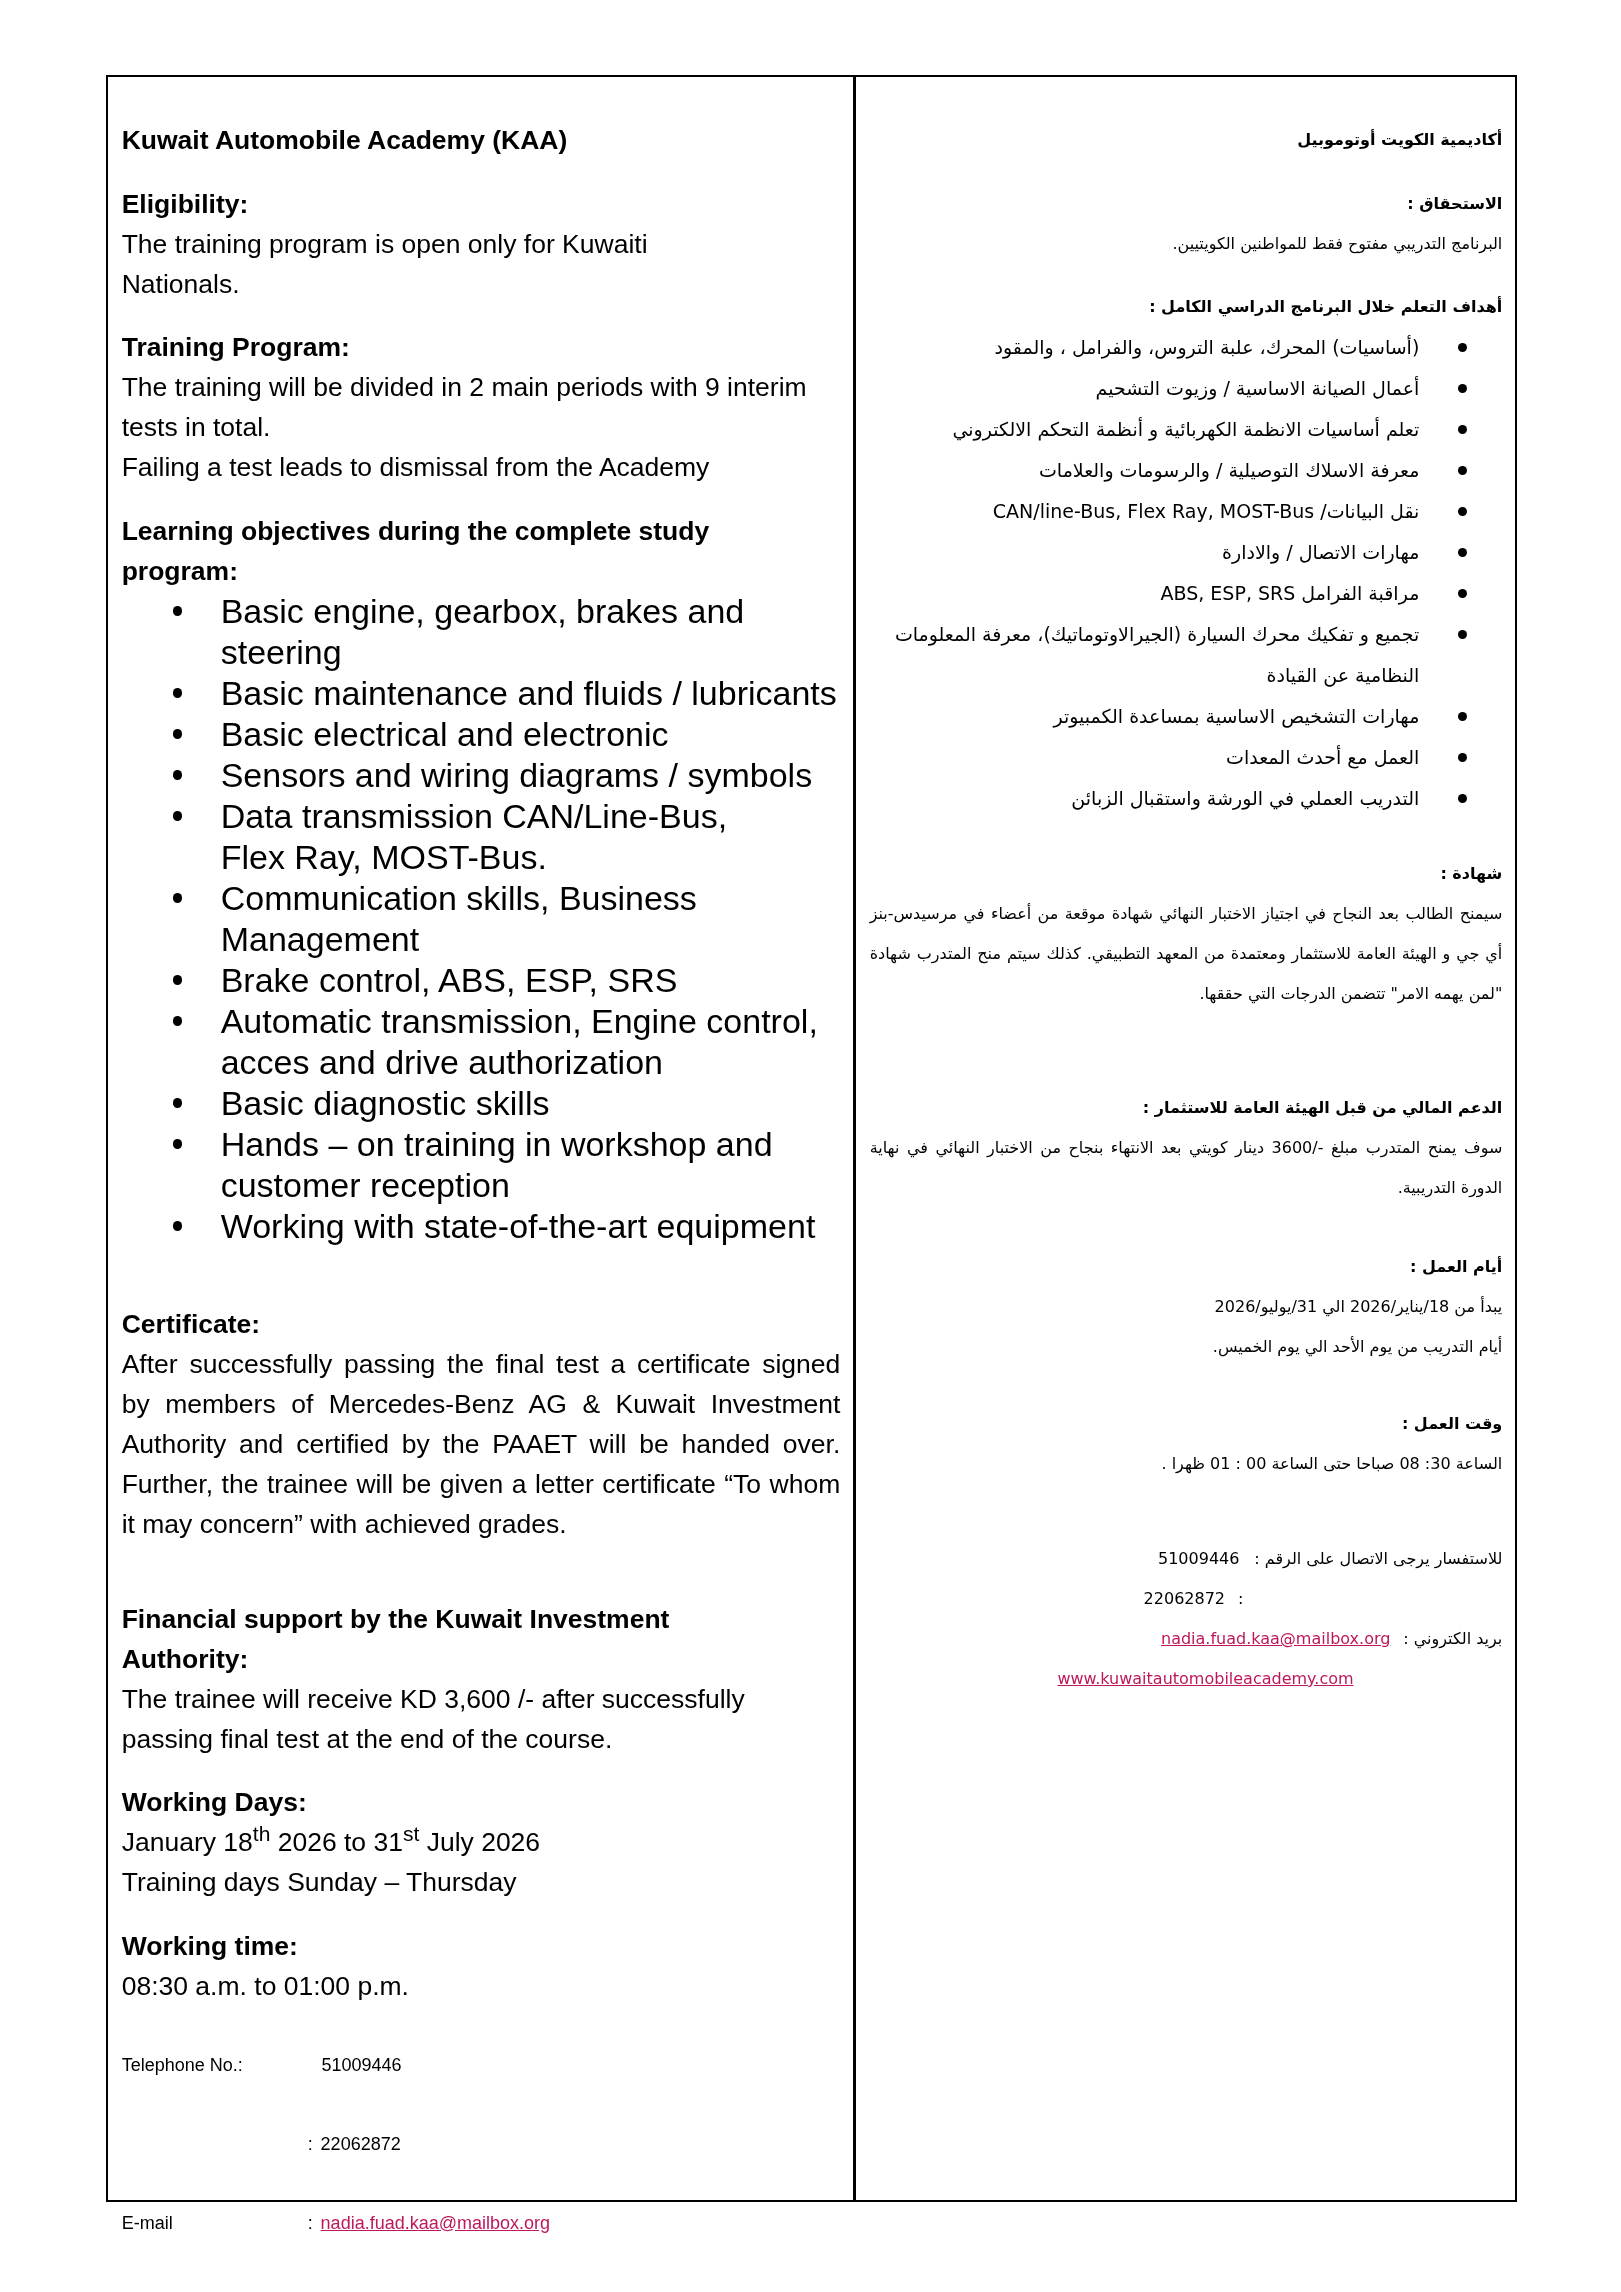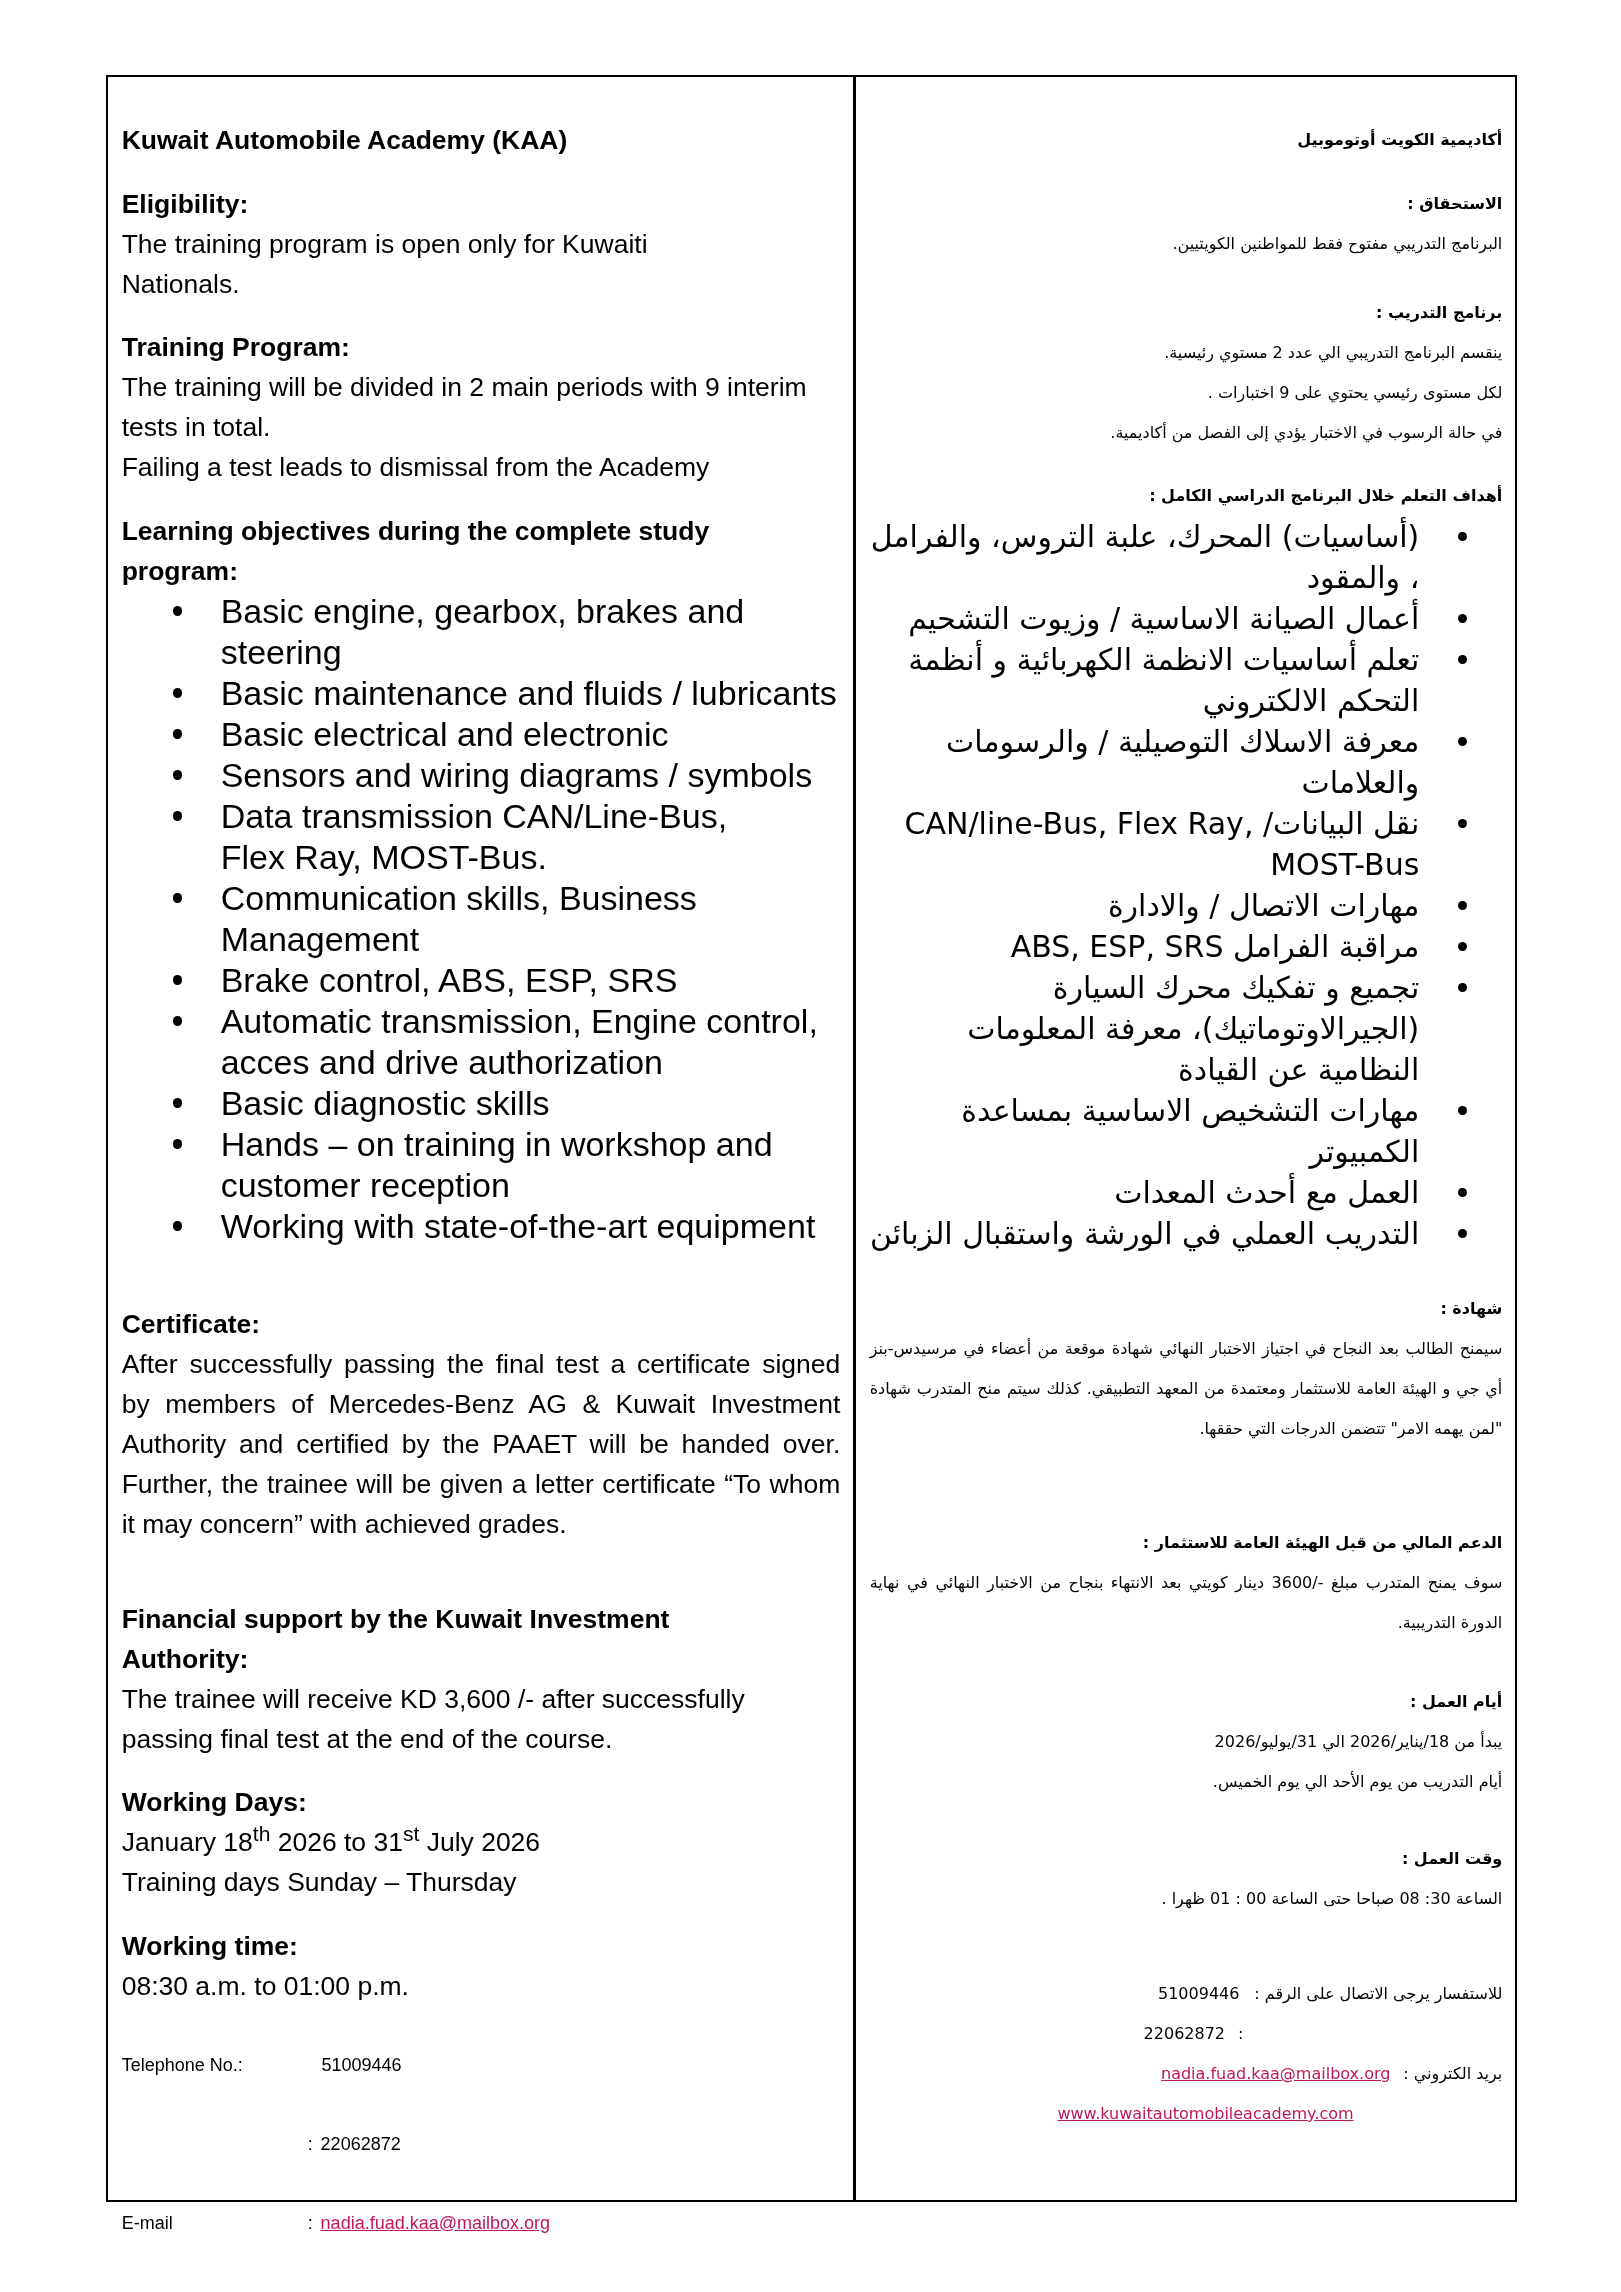--- a/index.html
+++ b/index.html
@@ -20,21 +20,21 @@
   ul.bul li { position: relative; font-size: 34px; line-height: 41px; }
   .col-en ul.bul li { padding-left: 99px; }
   .col-en ul.bul li .dot { position: absolute; left: 51px; top: 15.7px; width: 9.8px; height: 9.8px; border-radius: 50%; background:#000; }
   .col-ar ul.bul li { padding-right: 83px; }
   .col-ar ul.bul li .dot { position: absolute; right: 35px; top: 15.7px; width: 9.8px; height: 9.8px; border-radius: 50%; background:#000; }
   .contact-row { display: flex; font-size: 18px; line-height: 40px; margin-top: 39px; }
   .contact-label { width: 190px; }
   .colon { margin-right: 7.8px; }
   a.link { color: #be185d; text-decoration: underline; text-align: center; }
   .col-ar .t { font-family: "DejaVu Sans", sans-serif; font-size: 16px; }
-  .col-ar ul.bul li { font-family: "DejaVu Sans", sans-serif; font-size: 30px; }
+  .col-ar ul.bul li { font-family: "DejaVu Sans", sans-serif; font-size: 19px; }
   .ar-contact { text-align: center; }
   .ltr { direction: ltr; unicode-bidi: embed; }
   sup { font-size: 21px; line-height: 0; }
 </style>
 </head>
 <body>
 
 <div class="page-table">
 
   <div class="col col-en">
@@ -115,26 +115,20 @@
   <div class="divider"></div>
 
   <div class="col col-ar">
     <p class="t b">أكاديمية الكويت أوتوموبيل</p>
 
     <div class="blk">
       <p class="t b">الاستحقاق :</p>
       <p class="t">البرنامج التدريبي مفتوح فقط للمواطنين الكويتيين.</p>
     </div>
 
-    <div class="blk" style="margin-top:29px">
-      <p class="t b">برنامج التدريب :</p>
-      <p class="t">ينقسم البرنامج التدريبي الي عدد 2 مستوي رئيسية.</p>
-      <p class="t">لكل مستوى رئيسي يحتوي على 9  اختبارات .</p>
-      <p class="t">في حالة الرسوب في الاختبار يؤدي إلى الفصل من أكاديمية.</p>
-    </div>
 
     <div class="blk">
       <p class="t b">أهداف التعلم خلال البرنامج الدراسي الكامل :</p>
       <ul class="bul">
         <li><span class="dot"></span><span>(أساسيات) المحرك، علبة التروس، والفرامل ، والمقود</span></li>
         <li><span class="dot"></span><span>أعمال الصيانة الاساسية  / وزيوت التشحيم</span></li>
         <li><span class="dot"></span><span>تعلم أساسيات الانظمة الكهربائية و أنظمة التحكم الالكتروني</span></li>
         <li><span class="dot"></span><span>معرفة الاسلاك التوصيلية / والرسومات والعلامات</span></li>
         <li><span class="dot"></span><span>نقل البيانات/ CAN/line-Bus, Flex Ray, MOST-Bus</span></li>
         <li><span class="dot"></span><span>مهارات الاتصال / والادارة</span></li>

